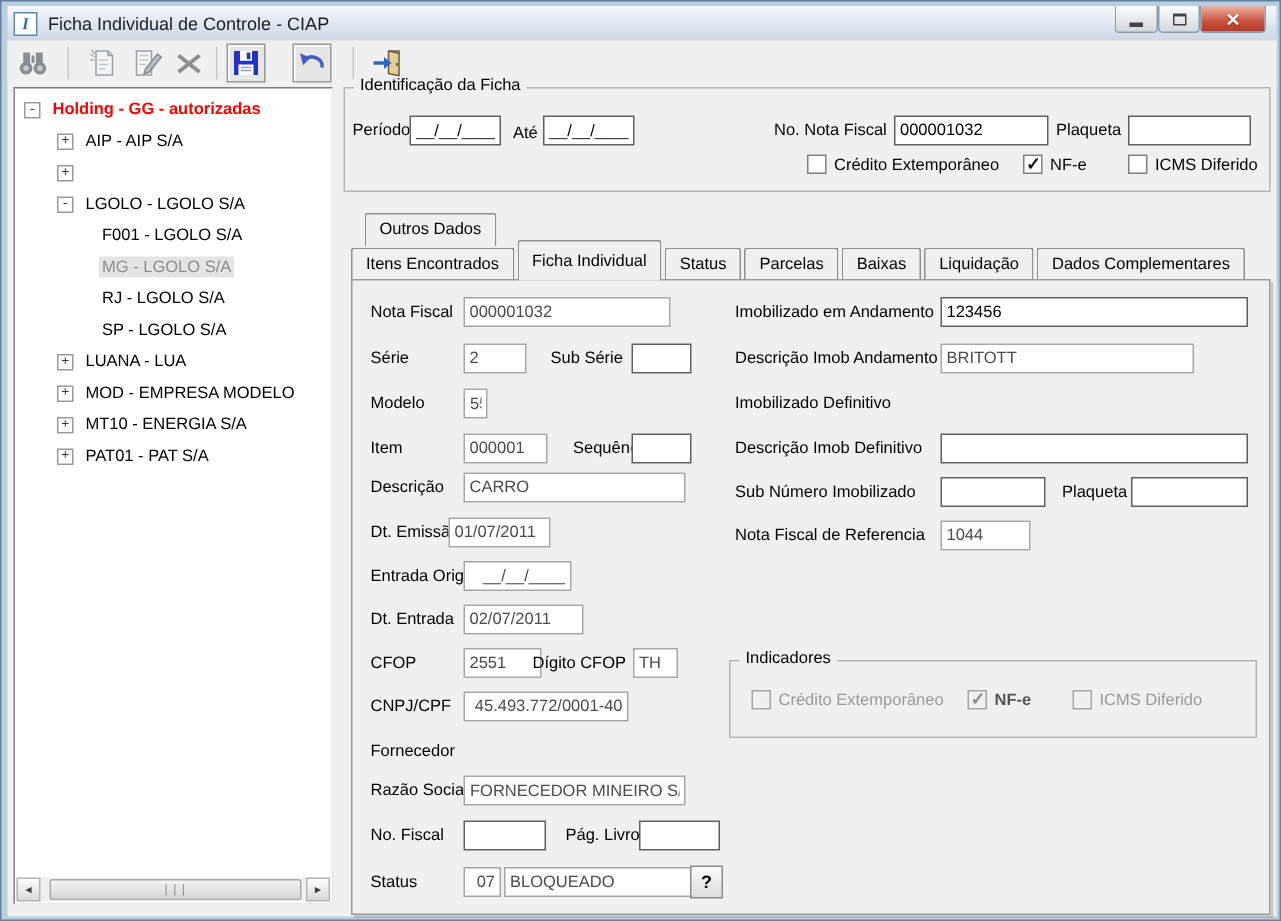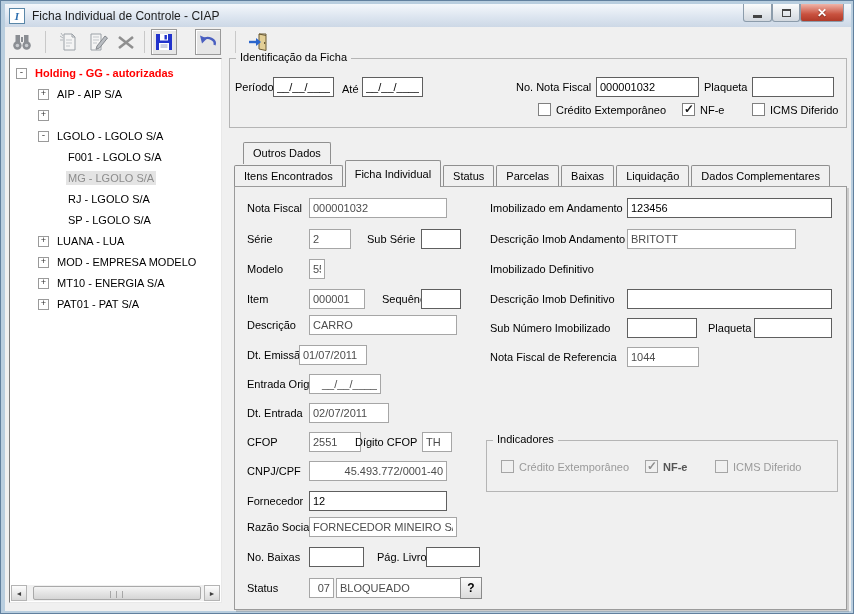--- a/index.html
+++ b/index.html
@@ -279,29 +279,28 @@
 
       <span class="lbl" style="left:12px;top:220px">Dt. Entrada</span>
       <input class="inp ro" style="left: 74px; top: 216px; width: 80px;" readonly="" value="02/07/2011">
 
       <span class="lbl" style="left:12px;top:249px">CFOP</span>
       <input class="inp ro" style="left: 74px; top: 245px; width: 52px;" readonly="" value="2551">
       <span class="lbl" style="left:120px;top:249px">Dígito CFOP</span>
       <input class="inp ro" style="left: 187px; top: 245px; width: 30px;" readonly="" value="TH">
 
       <span class="lbl" style="left:12px;top:278px">CNPJ/CPF</span>
-      <input class="inp ro ctr" style="left: 74px; top: 274px; width: 138px;" readonly="" value="45.493.772/0001-40">
+      <input class="inp ro ctr" style="left: 74px; top: 274px; width: 110px;" readonly="" value="45.493.772/0001-40">
 
       <span class="lbl" style="left:12px;top:308px">Fornecedor</span>
-      <input class="inp ed" style="left: 74px; top: 304px; width: 138px;" value="12">
 
       <span class="lbl" style="left:12px;top:334px">Razão Social</span>
       <input class="inp ro" style="left: 74px; top: 330px; width: 148px;" readonly="" value="FORNECEDOR MINEIRO S/">
 
-      <span class="lbl" style="left:12px;top:364px">No. Baixas</span>
+      <span class="lbl" style="left:12px;top:364px">No. Fiscal</span>
       <input class="inp ed" style="left: 74px; top: 360px; width: 55px;" value="">
       <span class="lbl" style="left:142px;top:364px">Pág. Livro</span>
       <input class="inp ed" style="left: 191px; top: 360px; width: 54px;" value="">
 
       <span class="lbl" style="left:12px;top:395px">Status</span>
       <input class="inp ro ctr" style="left: 74px; top: 391px; width: 25px;" readonly="" value="07">
       <input class="inp ro" style="left: 101px; top: 391px; width: 134px;" readonly="" value="BLOQUEADO">
       <button class="helpbtn" style="left:225px;top:390px">?</button>
 
       <span class="lbl" style="left:255px;top:15px">Imobilizado em Andamento</span>
@@ -314,21 +313,21 @@
 
       <span class="lbl" style="left:255px;top:106px">Descrição Imob Definitivo</span>
       <input class="inp ed" style="left: 392px; top: 102px; width: 205px;" value="">
 
       <span class="lbl" style="left:255px;top:135px">Sub Número Imobilizado</span>
       <input class="inp ed" style="left: 392px; top: 131px; width: 70px;" value="">
       <span class="lbl" style="left:473px;top:135px">Plaqueta</span>
       <input class="inp ed" style="left: 519px; top: 131px; width: 78px;" value="">
 
       <span class="lbl" style="left:255px;top:164px">Nota Fiscal de Referencia</span>
-      <input class="inp ro" style="left: 392px; top: 160px; width: 72px;" readonly="" value="1044">
+      <input class="inp ro" style="left: 392px; top: 160px; width: 60px;" readonly="" value="1044">
 
       <div class="grp" style="left:251px;top:253px;width:352px;height:52px">
         <span class="grp-legend" style="left:6px">Indicadores</span>
         <span class="cbwrap" style="left:14px;top:19px">
           <span class="cb dis" data-checked="false"></span>
           <span class="cbl lbl dim" style="position:static">Crédito Extemporâneo</span>
         </span>
         <span class="cbwrap" style="left:158px;top:19px">
           <span class="cb dis" data-checked="true"></span>
           <span class="cbl" style="font-weight:bold;color:#555">NF-e</span>

